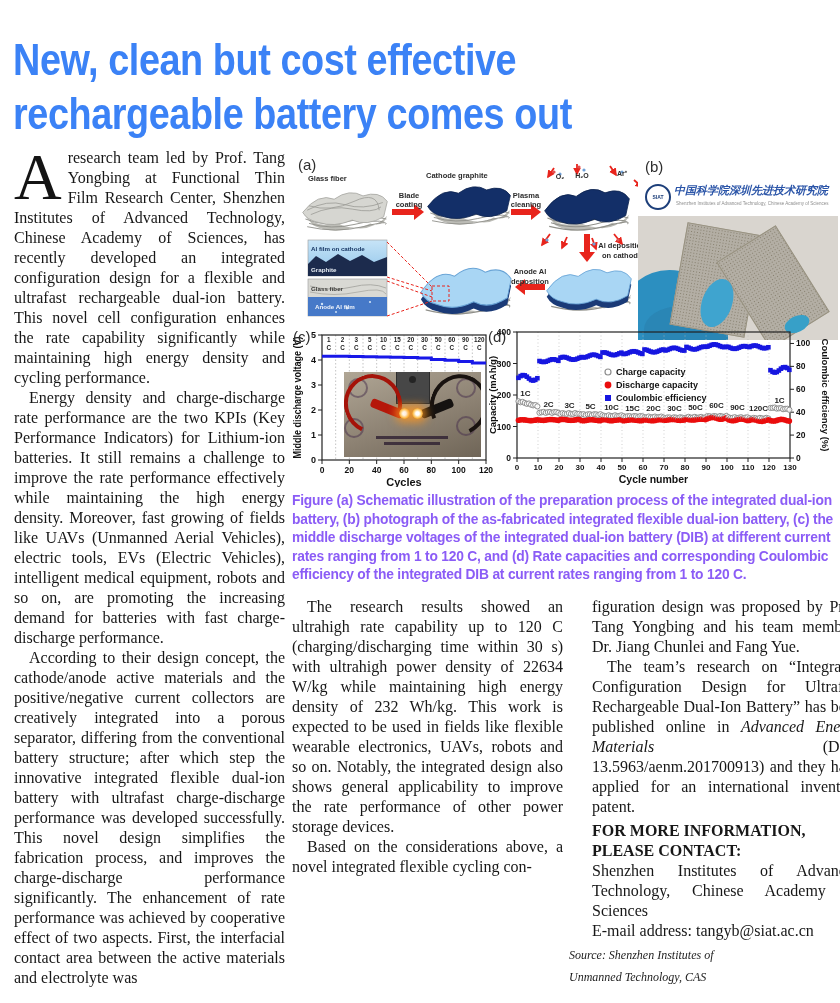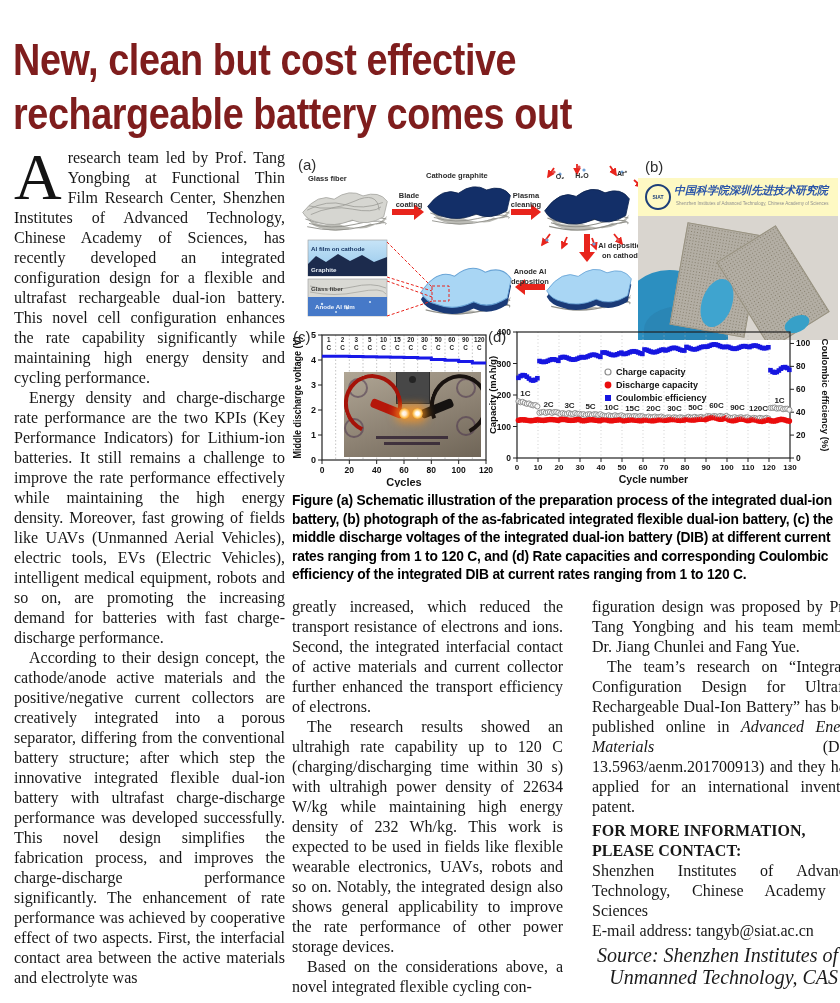--- a/index.html
+++ b/index.html
@@ -1,45 +1,45 @@
 <!DOCTYPE html>
 <html><head>
 <meta charset="utf-8">
 <style>
   html,body{margin:0;padding:0;background:#fff;}
   .page{position:relative;width:840px;height:1003px;background:#ffffff;overflow:hidden;
         font-family:"Liberation Serif",serif;color:#151515;}
   
   .headline{position:absolute;left:13px;top:12px;font-family:"Liberation Sans",sans-serif;
-            font-weight:700;color:#7f1d1d;}
+            font-weight:700;color:#3b82f6;}
   .headline .hl{display:block;font-size:45px;line-height:54px;letter-spacing:-0.5px;
                 white-space:nowrap;transform:scaleX(0.84);transform-origin:left top;}
   
   .col{position:absolute;width:271px;font-size:16px;line-height:20px;text-align:justify;color:#171717;}
   .col p{margin:0;}
   .col p.ind{text-indent:15px;}
   .col1{left:14px;top:148px;height:855px;}
   .col2{left:292px;top:597px;height:406px;}
   .col3{left:592px;top:597px;width:269px;height:406px;}
   .dropcap{float:left;font-size:66px;line-height:52px;padding:3px 6px 0 0;color:#141414;}
   .contact{margin-top:4px;}
   .contact .chead{font-weight:700;}
-  .source{position:absolute;left:569px;top:944px;width:269px;text-align:right;
-          font-style:italic;font-size:20px;line-height:22px;color:#1b1b1b;}
+  .source{position:absolute;left:569px;top:944px;width:269px;text-align:left;
+          font-style:italic;font-size:12px;line-height:22px;color:#1b1b1b;}
   .italic{font-style:italic;}
   
   .figure{position:absolute;left:292px;top:150px;width:546px;height:337px;background:#fff;}
   .plabel{position:absolute;font-family:"Liberation Sans",sans-serif;font-size:15px;color:#2e2e2e;z-index:5;}
   .figure svg{position:absolute;}
   
   .caption{position:absolute;left:292px;top:492px;width:547px;font-family:"Liberation Sans",sans-serif;
-           font-weight:700;font-size:13.8px;line-height:18.6px;letter-spacing:-0.2px;color:#000000;}
+           font-weight:700;font-size:13.8px;line-height:18.6px;letter-spacing:-0.2px;color:#8b5cf6;}
   
   .photo-b{position:absolute;left:346px;top:28px;width:200px;height:162px;background:#d9d5cf;overflow:hidden;}
-  .letterhead{position:absolute;left:0;top:0;width:200px;height:38px;background:#fef9c3;text-decoration:underline;}
+  .letterhead{position:absolute;left:0;top:0;width:200px;height:38px;background:#ffffff;text-decoration:underline;}
   .lh-logo{position:absolute;left:7px;top:6px;width:22px;height:22px;border:2px solid #1d3f7a;border-radius:50%;
            font-family:"Liberation Sans",sans-serif;font-size:5px;color:#1d3f7a;text-align:center;line-height:22px;font-weight:700;}
   .lh-cn{position:absolute;left:36px;top:5px;width:160px;font-family:"Liberation Serif",serif;font-weight:700;
          font-style:italic;font-size:11px;color:#2b55a8;white-space:nowrap;overflow:hidden;}
   .lh-en{position:absolute;left:38px;top:23px;width:156px;font-family:"Liberation Sans",sans-serif;
          font-size:4.5px;color:#8f8f8f;white-space:nowrap;overflow:hidden;}
   .strip{position:absolute;background-color:#b3aea4;border:1px solid #97917f;
          background-image:radial-gradient(#87806f 0.8px,transparent 0.9px);background-size:3px 3px;}
   .strip1{left:40px;top:50px;width:74px;height:102px;transform:rotate(10deg);}
   .strip2{left:100px;top:58px;width:68px;height:100px;transform:rotate(-32deg);}
@@ -782,21 +782,20 @@
         <text x="128" y="76" font-size="9" font-weight="700" font-family="Liberation Sans, sans-serif" fill="#111">Coulombic efficiency</text>
         <text x="165.5" y="158" text-anchor="middle" font-size="10.5" font-weight="700" font-family="Liberation Sans, sans-serif" fill="#111">Cycle number</text>
         <text x="8" y="70" text-anchor="middle" font-size="9.5" font-weight="700" font-family="Liberation Sans, sans-serif" fill="#111" transform="rotate(-90 8 70)">Capacity (mAh/g)</text>
         <text x="334" y="70" text-anchor="middle" font-size="9.5" font-weight="700" font-family="Liberation Sans, sans-serif" fill="#111" transform="rotate(90 334 70)">Coulombic efficiency (%)</text>
       </svg>
   </div>
 
   <div class="caption">Figure (a) Schematic illustration of the preparation process of the integrated dual-ion battery, (b) photograph of the as-fabricated integrated flexible dual-ion battery, (c) the middle discharge voltages of the integrated dual-ion battery (DIB) at different current rates ranging from 1 to 120 C, and (d) Rate capacities and corresponding Coulombic efficiency of the integrated DIB at current rates ranging from 1 to 120 C.</div>
 
   <div class="col col2">
-    <p>greatly increased, which reduced the transport resistance of electrons and ions. Second, the integrated interfacial contact of active materials and current collector further enhanced the transport efficiency of electrons.</p>
     <p class="ind">The research results showed an ultrahigh rate capability up to 120 C (charging/discharging time within 30 s) with ultrahigh power density of 22634 W/kg while maintaining high energy density of 232 Wh/kg. This work is expected to be used in fields like flexible wearable electronics, UAVs, robots and so on. Notably, the integrated design also shows general applicability to improve the rate performance of other power storage devices.</p>
     <p class="ind">Based on the considerations above, a novel integrated flexible cycling con-</p>
   </div>
 
   <div class="col col3">
     <p>figuration design was proposed by Prof. Tang Yongbing and his team members Dr. Jiang Chunlei and Fang Yue.</p>
     <p class="ind"><span>The team’s research on “Integrated Configuration Design for Ultrafast Rechargeable Dual-Ion Battery” has been published online in </span><span class="italic">Advanced Energy Materials</span><span> (DOI: 13.5963/aenm.201700913) and they have applied for an international invention patent.</span></p>
     <div class="contact">
       <div class="chead">FOR MORE INFORMATION,</div>
       <div class="chead">PLEASE CONTACT:</div>

